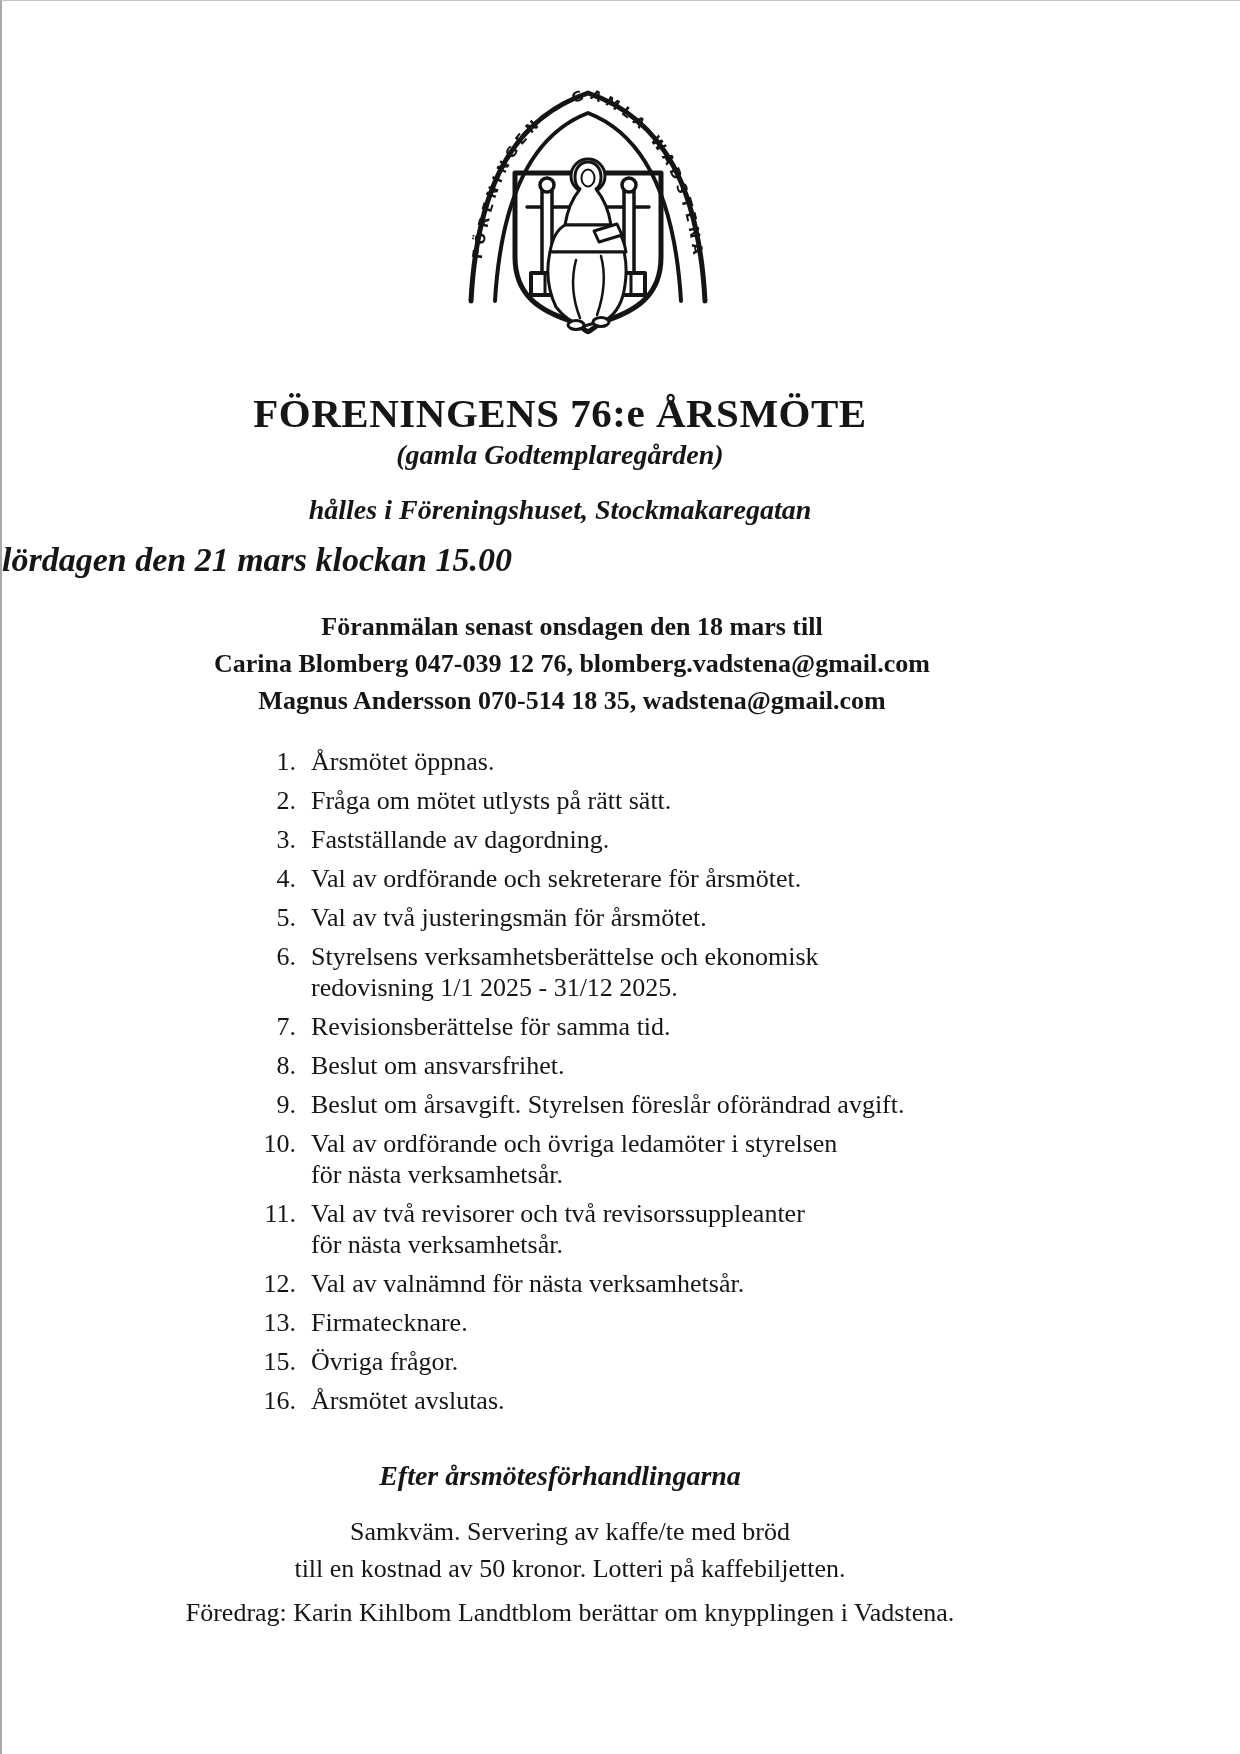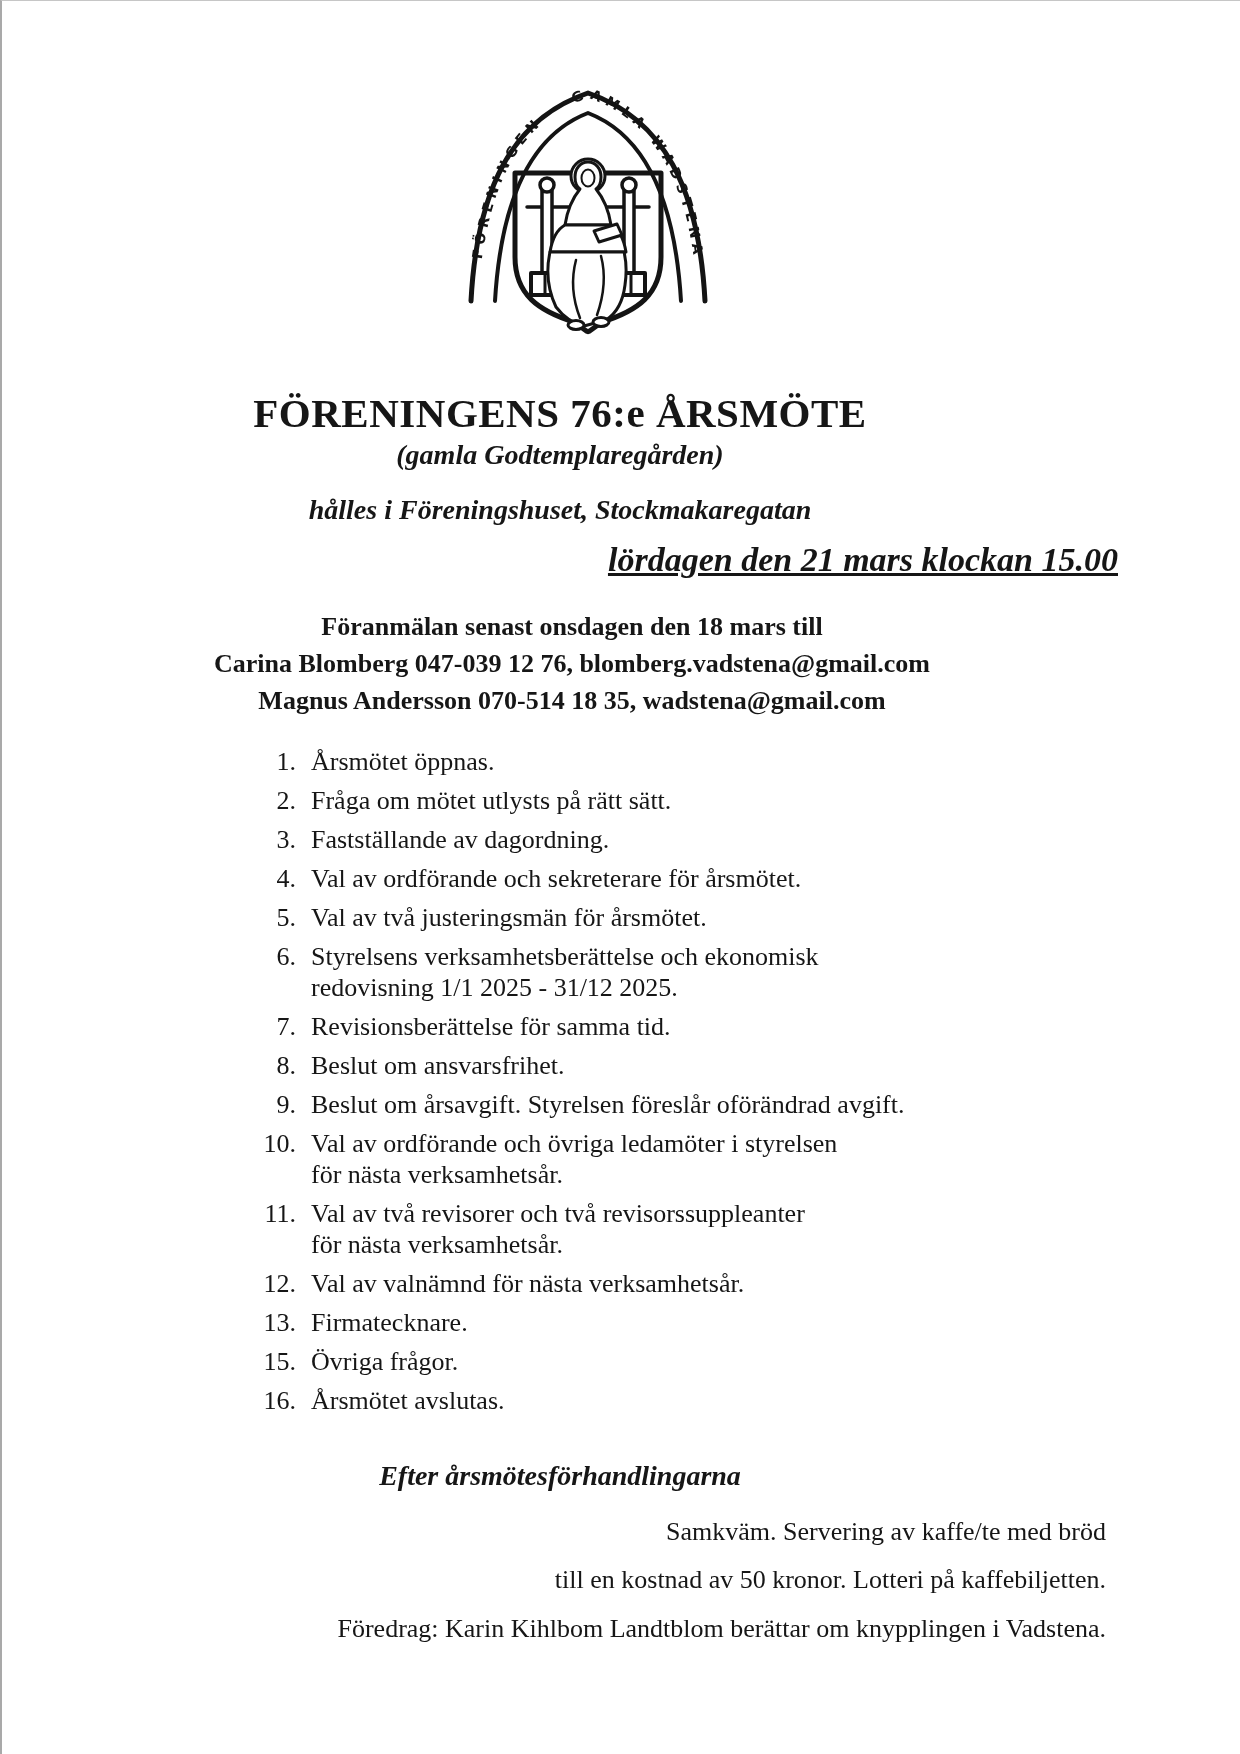--- a/index.html
+++ b/index.html
@@ -34,25 +34,24 @@
     margin: 0;
     text-align: center;
     font-size: 28px;
     font-weight: bold;
     font-style: italic;
     line-height: 1.25;
   }
   .venue-first { margin-top: 20px; }
   .datetime {
     margin: 14px 0 0 0;
-    text-align: right;
+    text-align: left;
     font-size: 34px;
     font-weight: bold;
     font-style: italic;
-    text-decoration: underline;
   }
   .registration {
     margin-top: 30px;
     text-align: center;
     font-size: 26px;
     font-weight: bold;
     line-height: 1.42;
     padding-left: 24px;
   }
   .registration p { margin: 0; }
@@ -75,22 +74,22 @@
   }
   ol.agenda .txt { white-space: pre-line; }
   .after-heading {
     margin: 44px 0 0 0;
     text-align: center;
     font-size: 28px;
     font-weight: bold;
     font-style: italic;
   }
   .footer-line {
-    margin: 12px;
-    text-align: right;
+    margin: 1px;
+    text-align: center;
     font-size: 26px;
     line-height: 1.4;
     padding-left: 20px;
   }
   .footer-first { margin-top: 22px; }
   .footer-last { margin-top: 7px; }
   .emblem-stroke { fill: none; stroke: #141414; stroke-linecap: round; stroke-linejoin: round; }
   .emblem-fill   { fill: #ffffff; stroke: #141414; stroke-linecap: round; stroke-linejoin: round; }
   .arch-label {
     font-family: "DejaVu Sans", sans-serif;

